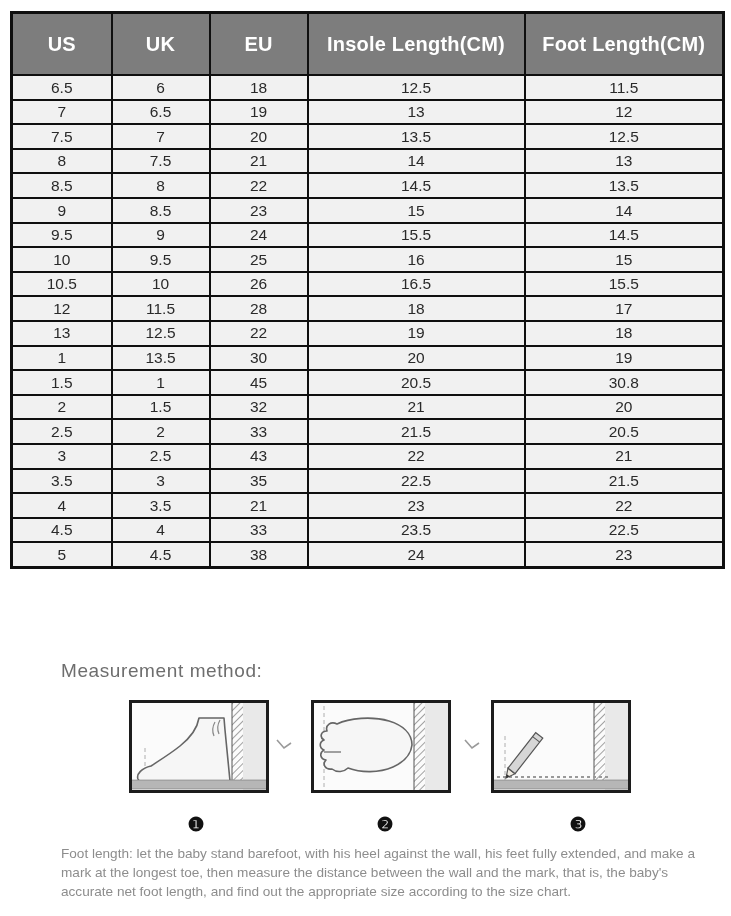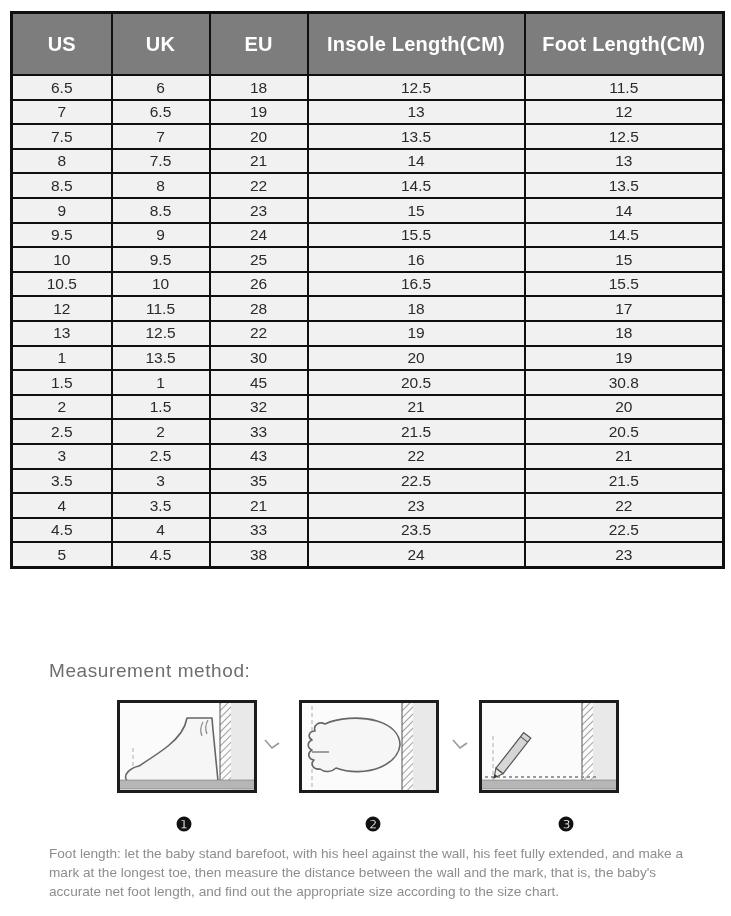--- a/index.html
+++ b/index.html
@@ -21,21 +21,21 @@
   }
   .size-table td{
     background:var(--row-bg);color:var(--cell-text);
     height:22.6px;font-size:15.5px;text-align:center;padding:0;
     border:2px solid var(--table-border);line-height:1;
   }
   col.c-us{width:100px}col.c-uk{width:98px}col.c-eu{width:98px}
   col.c-insole{width:217px}col.c-foot{width:199px}
 
   
-  .measure{position:absolute;left:4px;top:650px;width:617px;height:266px;padding-left:48px;}
+  .measure{position:absolute;left:16px;top:650px;width:617px;height:266px;padding-left:48px;}
   .measure-title{
     position:absolute;left:45px;top:10px;
     font-size:19px;color:var(--title-text);letter-spacing:.6px;
   }
   .panel{
     position:absolute;top:50px;width:140px;height:93px;
   }
   .panel svg{display:block}
   .panel-1{left:113px}.panel-2{left:295px}.panel-3{left:475px}
   .step-arrow{position:absolute;top:88px;}

